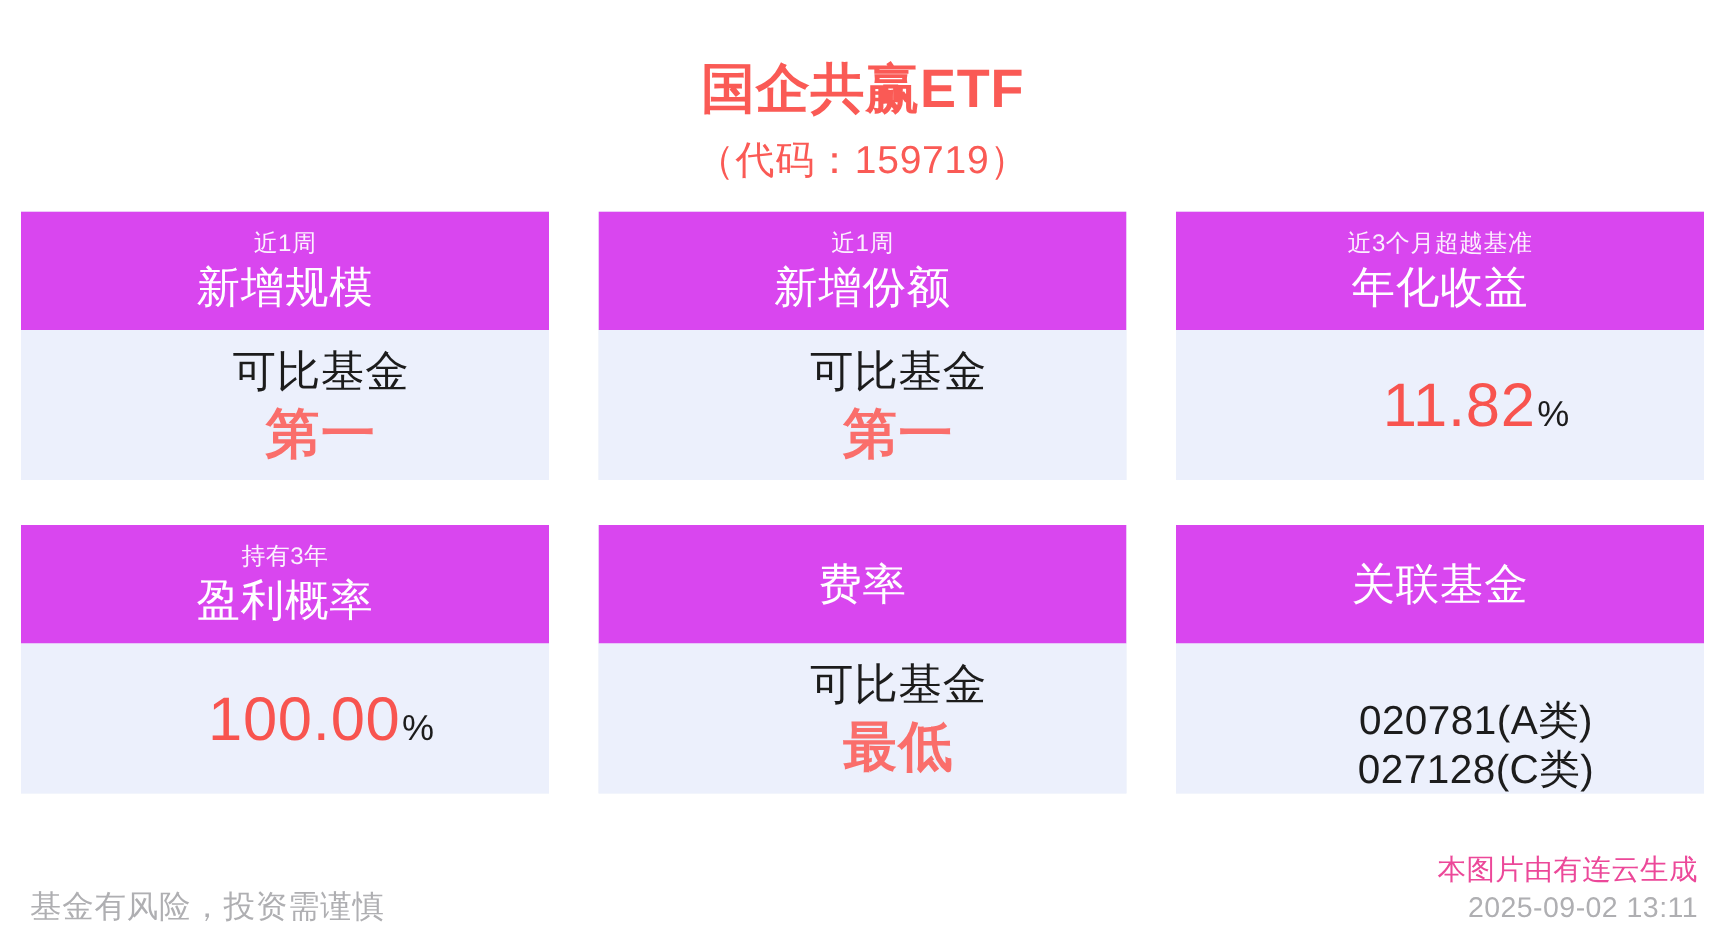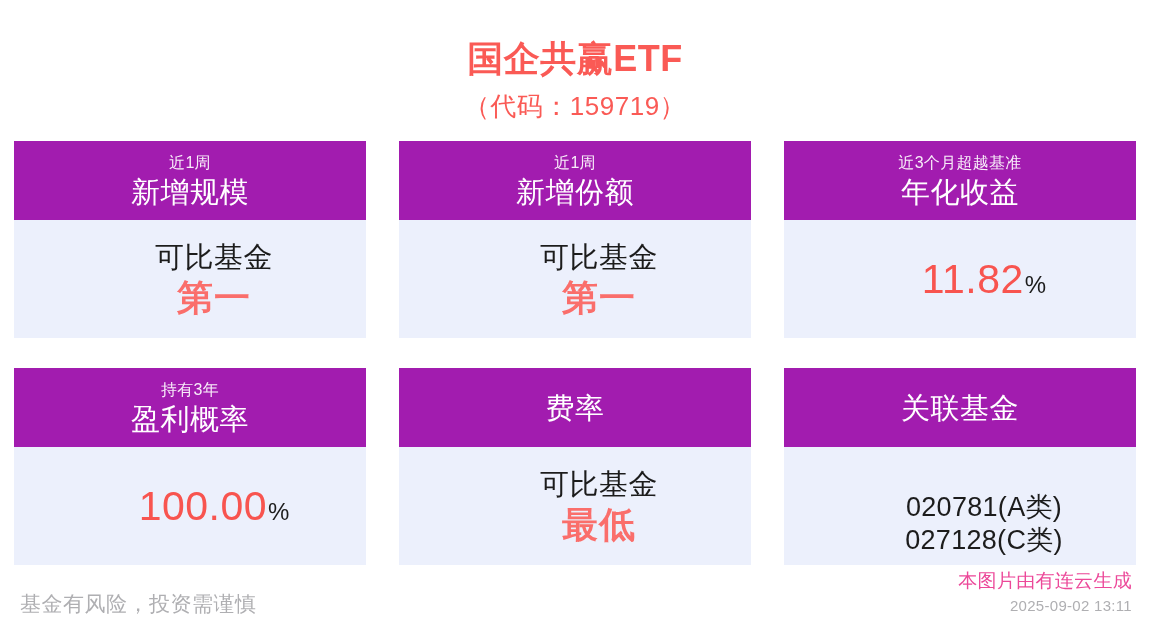--- a/index.html
+++ b/index.html
@@ -47,21 +47,21 @@
     grid-template-columns: 352px 352px 352px;
     grid-column-gap: 33px;
     grid-row-gap: 30px;
   }
   .card {
     width: 352px;
     overflow: hidden;
     background: #ECF0FC;
   }
   .card-header {
-    background: #a21caf;
+    background: #d946ef;
     height: 79px;
     box-sizing: border-box;
     display: flex;
     flex-direction: column;
     align-items: center;
     justify-content: center;
     padding: 0 6px;
   }
   .card-header .line-small {
     font-size: 16px;
@@ -73,21 +73,21 @@
     font-size: 29px;
     color: #ffffff;
     line-height: 36px;
     letter-spacing: 0.5px;
   }
   .card-header.single .line-big {
     line-height: 40px;
   }
 
   .card-body {
-    height: 118px;
+    height: 100px;
     background: #ECF0FC;
     display: flex;
     flex-direction: column;
     align-items: center;
     justify-content: center;
     box-sizing: border-box;
     padding-left: 48px;
   }
   .body-label {
     font-size: 29px;
@@ -153,21 +153,21 @@
   .footer-right {
     text-align: right;
   }
   .footer-right .gen-line {
     font-size: 19px;
     color: #ec4899;
     line-height: 25px;
     letter-spacing: 0.3px;
   }
   .footer-right .time-line {
-    font-size: 15px;
+    font-size: 19px;
     color: #AFAFB2;
     line-height: 25px;
     letter-spacing: 0.3px;
   }
 </style>
 </head>
 <body>
 
 <div class="title-block">
   <div class="main-title">国企共赢ETF</div>

